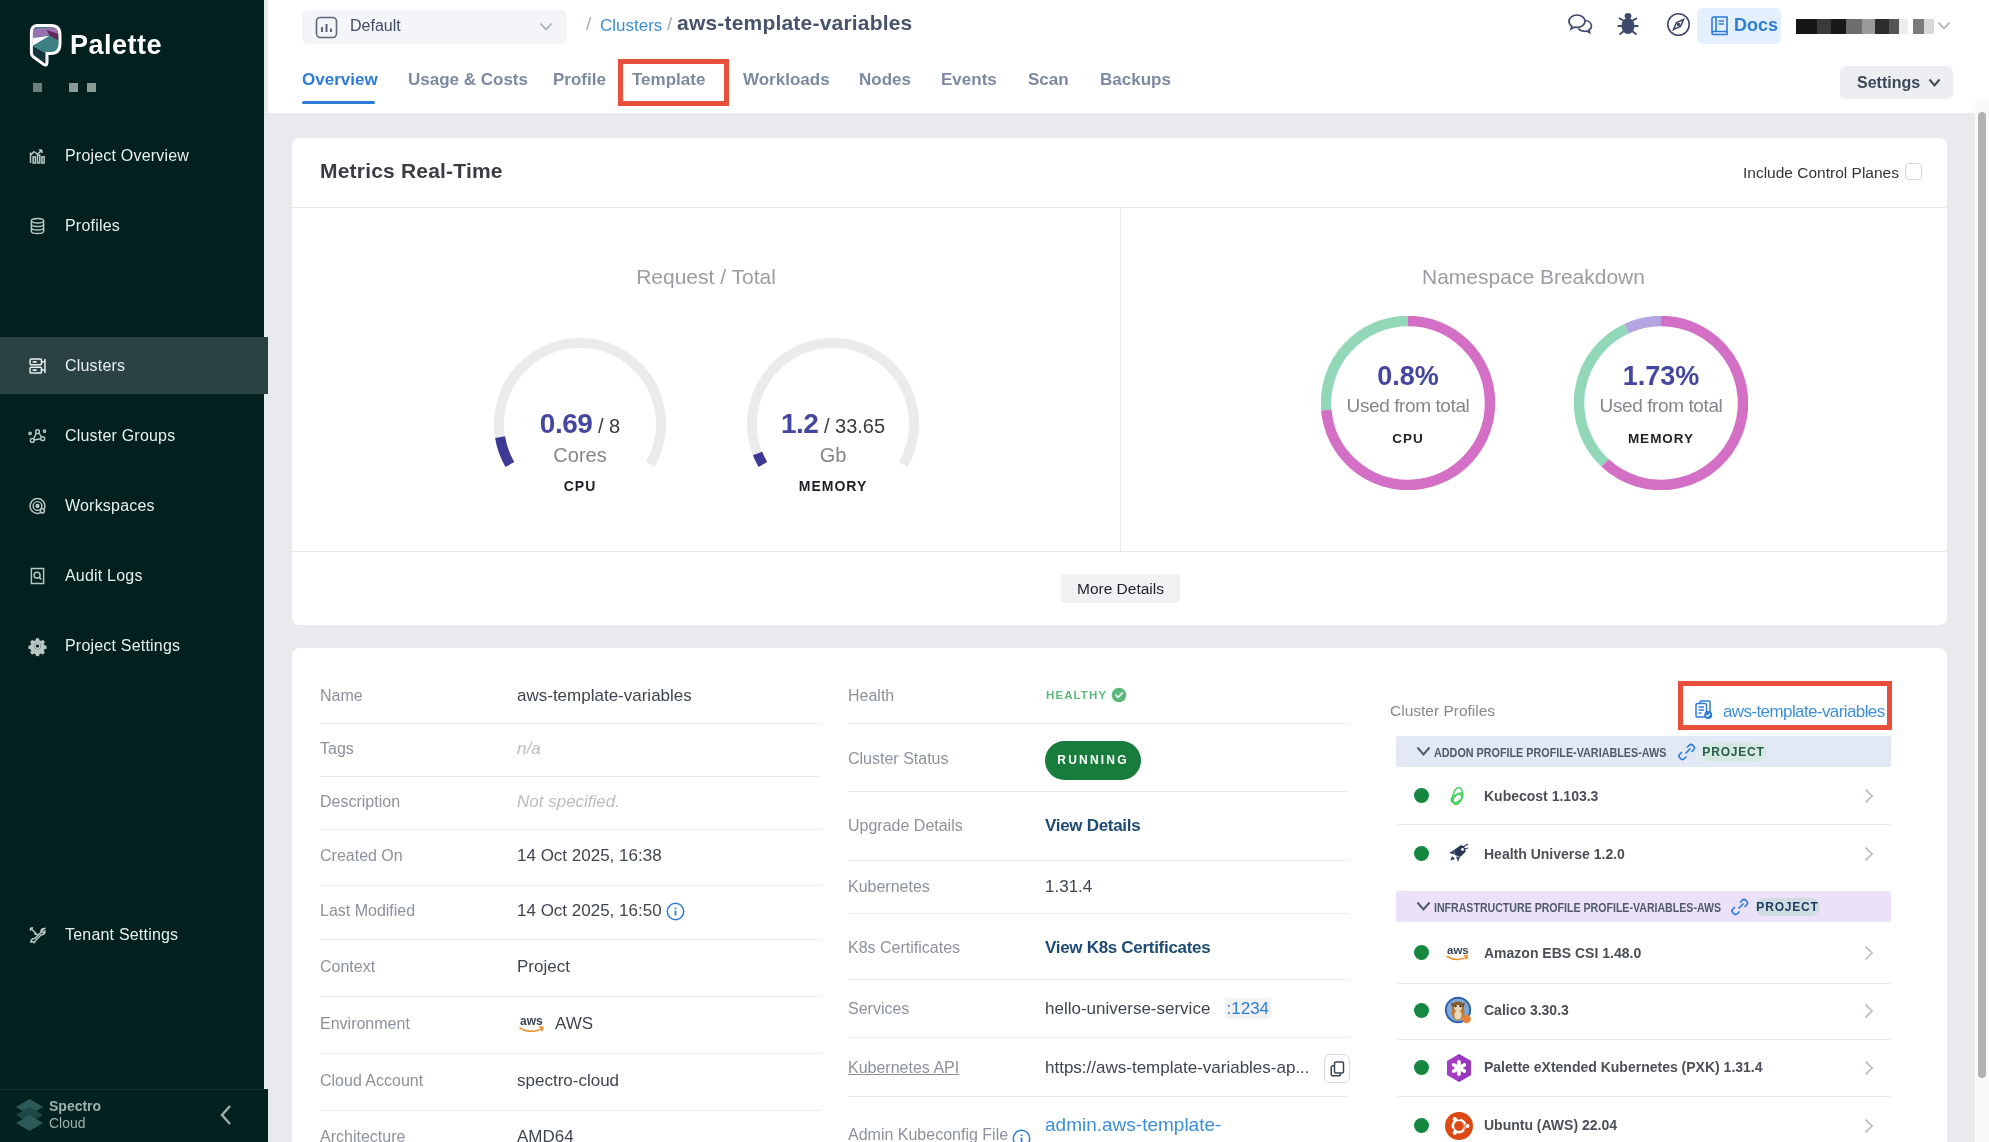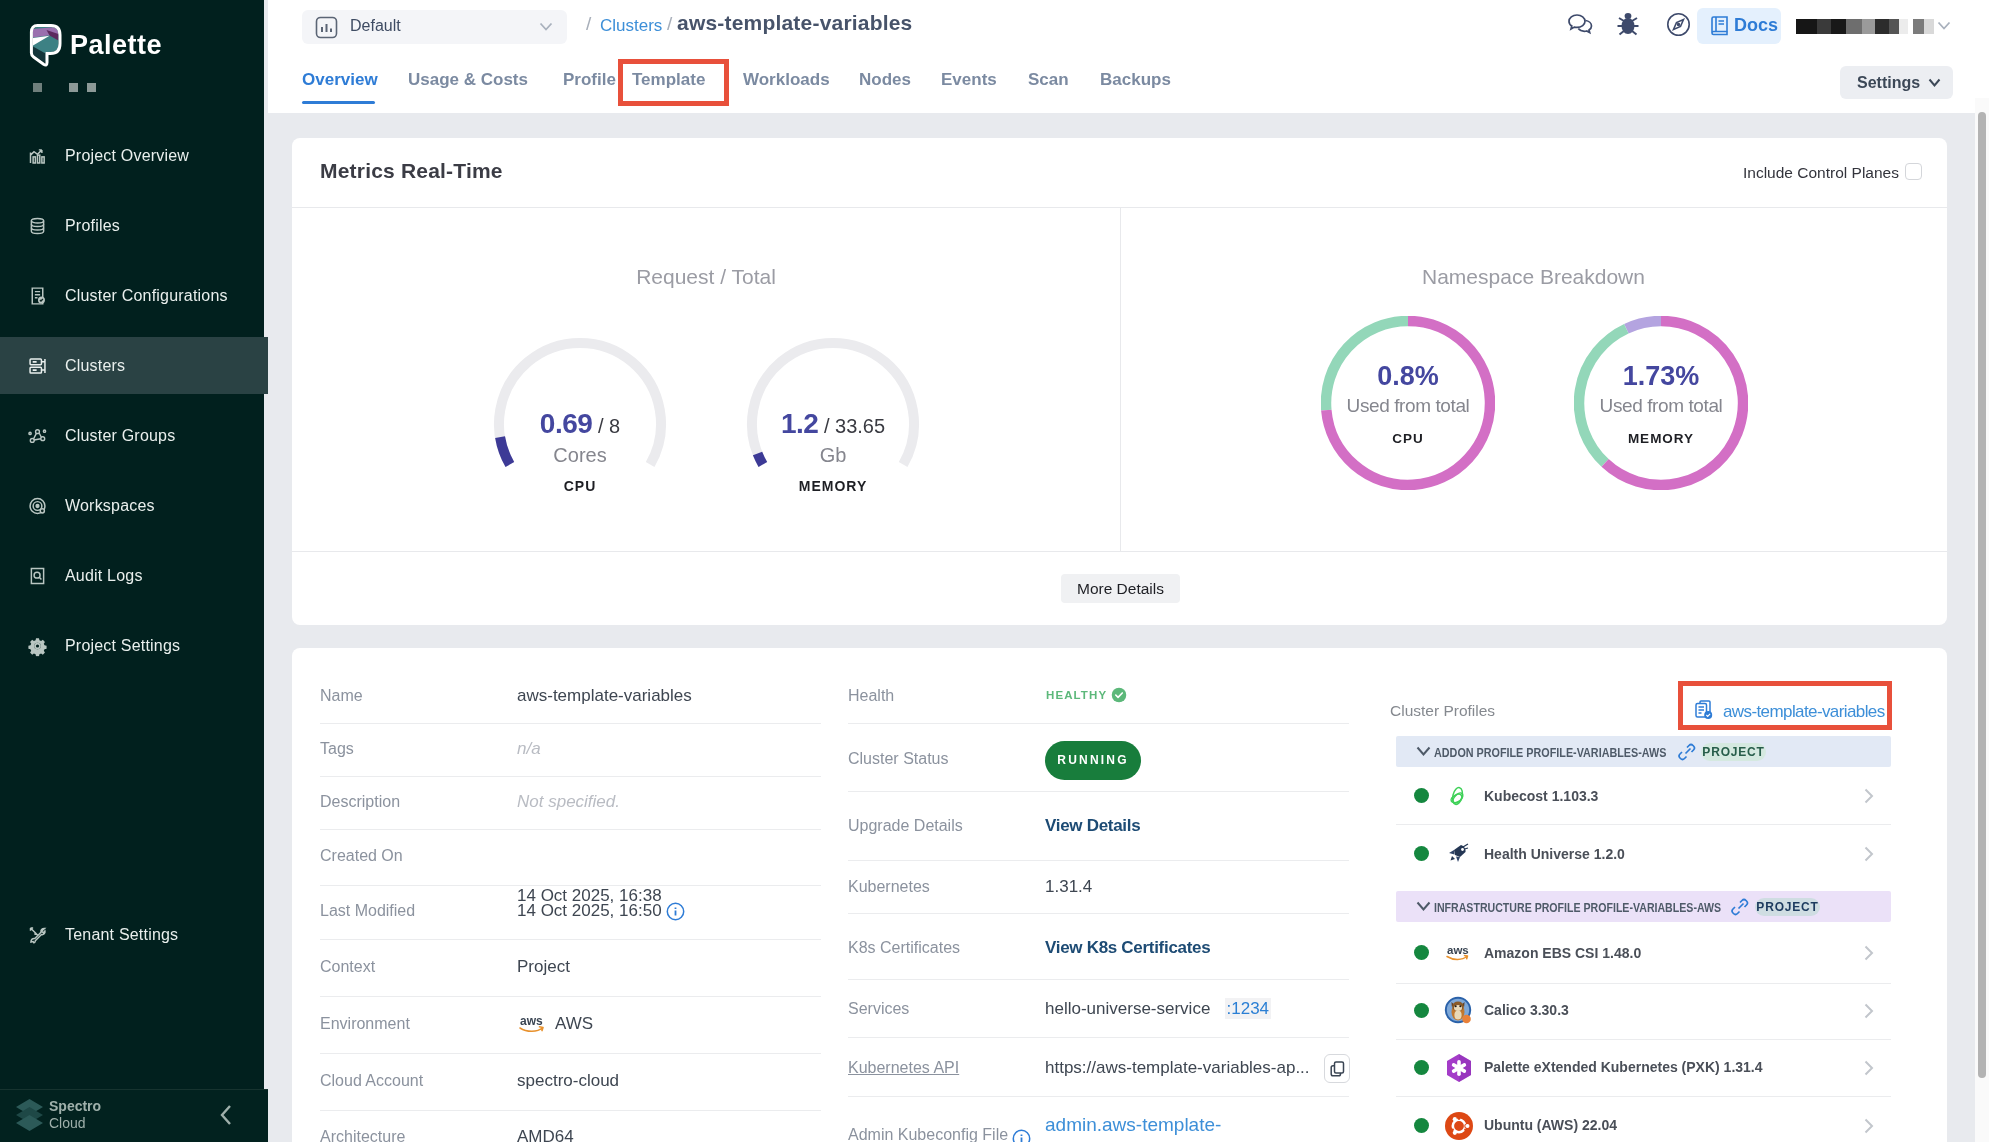--- a/index.html
+++ b/index.html
@@ -97,21 +97,21 @@
     <div class="abs" style="left:1631px;top:19px;height:15px;width:9px;background:#ececec;"></div>
     <div class="abs" style="left:1645px;top:19px;height:15px;width:11px;background:#7b7b7b;"></div>
     <div class="abs" style="left:1656px;top:19px;height:15px;width:10px;background:#d9d9d9;"></div>
     <svg class="abs" style="left:1669px;top:21px" width="14" height="10" viewBox="0 0 14 10" fill="none" stroke="#a9b1bd" stroke-width="1.8">
         <path d="M1.5 1.5 L7 7.5 L12.5 1.5"></path>
       </svg>
 
     <div class="tab active" style="left:34px;">Overview</div>
     <div class="abs" style="left:34px;top:101px;width:73px;height:3px;background:#2e7cd6;border-radius:2px;"></div>
     <div class="tab" style="left:140px;">Usage &amp; Costs</div>
-    <div class="tab" style="left:295px;">Profile</div>
+    <div class="tab" style="left:285px;">Profile</div>
     <div class="tab" style="left:364px;">Template</div>
     <div class="tab" style="left:475px;">Workloads</div>
     <div class="tab" style="left:591px;">Nodes</div>
     <div class="tab" style="left:673px;">Events</div>
     <div class="tab" style="left:760px;">Scan</div>
     <div class="tab" style="left:832px;">Backups</div>
 
     <div id="settingsbtn" style="text-align:left;padding-left:17px;">Settings
       <svg style="position:absolute;right:12px;top:12px" width="13" height="10" viewBox="0 0 13 10" fill="none" stroke="#3c4857" stroke-width="2">
           <path d="M1.5 1.5 L6.5 7.5 L11.5 1.5"></path>
@@ -173,21 +173,21 @@
     <div class="rowlabel" style="left:28px;top:39px;">Name</div>
     <div class="rowval" style="left:225px;top:38px;">aws-template-variables</div>
     <div class="rowdiv" style="left:28px;top:75px;width:501px;"></div>
     <div class="rowlabel" style="left:28px;top:92px;">Tags</div>
     <div class="rowval" style="left:225px;top:91px;color:#b9bcc3;font-style:italic;">n/a</div>
     <div class="rowdiv" style="left:28px;top:128px;width:501px;"></div>
     <div class="rowlabel" style="left:28px;top:145px;">Description</div>
     <div class="rowval" style="left:225px;top:144px;color:#b9bcc3;font-style:italic;">Not specified.</div>
     <div class="rowdiv" style="left:28px;top:181px;width:501px;"></div>
     <div class="rowlabel" style="left:28px;top:199px;">Created On</div>
-    <div class="rowval" style="left:225px;top:198px;margin-top:40px;">14 Oct 2025, 16:38</div>
+    <div class="rowval" style="left:225px;top:198px;">14 Oct 2025, 16:38</div>
     <div class="rowdiv" style="left:28px;top:237px;width:501px;"></div>
     <div class="rowlabel" style="left:28px;top:254px;">Last Modified</div>
     <div class="rowval" style="left:225px;top:253px;">14 Oct 2025, 16:50</div>
     <svg class="abs" style="left:374px;top:254px" width="19" height="19" viewBox="0 0 19 19" fill="none" stroke="#2e7cd6" stroke-width="1.5">
         <circle cx="9.5" cy="9.5" r="8.2"></circle>
         <path d="M9.5 8.5 V13.5 M9.5 5.5 V7" stroke-width="1.8"></path>
       </svg>
     <div class="rowdiv" style="left:28px;top:291px;width:501px;"></div>
     <div class="rowlabel" style="left:28px;top:310px;">Context</div>
     <div class="rowval" style="left:225px;top:309px;">Project</div>
@@ -386,29 +386,20 @@
     </div>
     <div class="navitem" style="top:197px;">
       <svg class="ic" viewBox="0 0 24 24" fill="none" stroke="#b9c6c2" stroke-width="1.7">
           <ellipse cx="12" cy="6" rx="7" ry="2.6"></ellipse>
           <path d="M5 6 V10 C5 11.4 8.1 12.6 12 12.6 C15.9 12.6 19 11.4 19 10 V6"></path>
           <path d="M5 10 V14 C5 15.4 8.1 16.6 12 16.6 C15.9 16.6 19 15.4 19 14 V10"></path>
           <path d="M5 14 V18 C5 19.4 8.1 20.6 12 20.6 C15.9 20.6 19 19.4 19 18 V14"></path>
         </svg>
       <span class="lb">Profiles</span>
     </div>
-    <div class="navitem" style="top:267px;">
-      <svg class="ic" viewBox="0 0 24 24" fill="none" stroke="#b9c6c2" stroke-width="1.7">
-          <path d="M6 3 H18 V21 H6 Z"></path>
-          <path d="M9 7 H15 M9 10.5 H15 M9 14 H12"></path>
-          <circle cx="16.5" cy="16.5" r="4" fill="#b9c6c2" stroke="none"></circle>
-          <path d="M14.8 16.5 L16 17.7 L18.2 15.4" stroke="#0d2623" stroke-width="1.5"></path>
-        </svg>
-      <span class="lb">Cluster Configurations</span>
-    </div>
     <div class="navitem sel" style="top:337px;">
       <svg class="ic" viewBox="0 0 24 24" fill="none" stroke="#e9efed" stroke-width="1.7">
           <rect x="3.5" y="4" width="13" height="6.5" rx="1"></rect>
           <rect x="3.5" y="13.5" width="13" height="6.5" rx="1"></rect>
           <path d="M6.5 7.2 H11 M6.5 16.7 H11" stroke-width="2"></path>
           <path d="M20.5 4 V20"></path>
           <path d="M16.5 7.2 H20.5 M16.5 16.7 H20.5"></path>
         </svg>
       <span class="lb">Clusters</span>
     </div>

